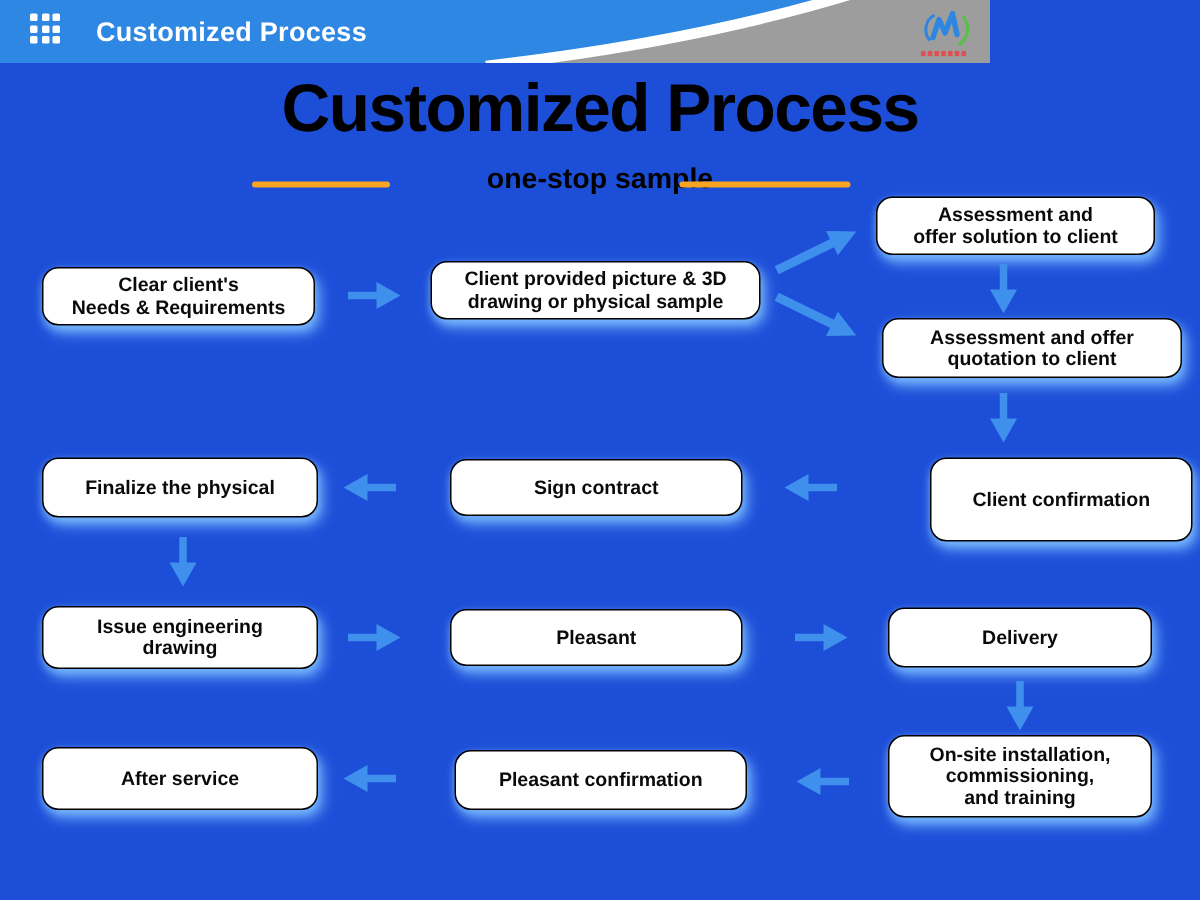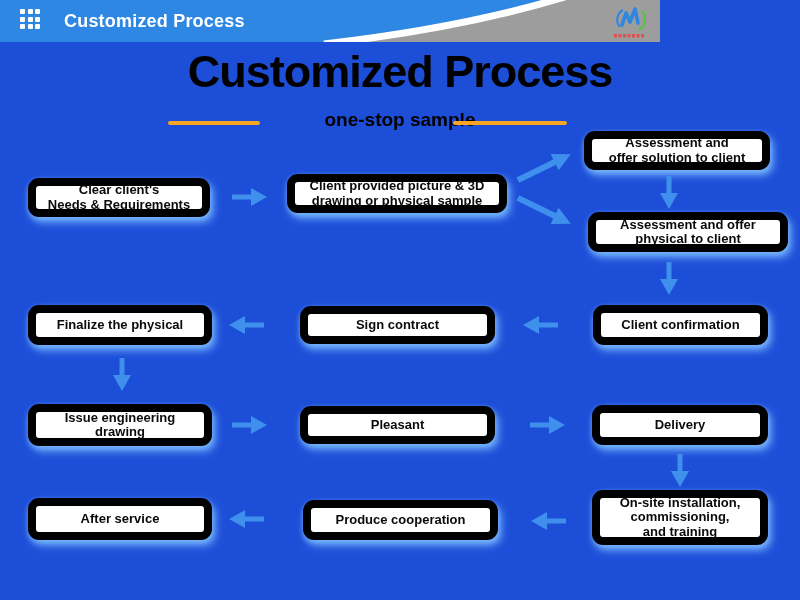--- a/index.html
+++ b/index.html
@@ -33,21 +33,21 @@
     position:absolute; left:0; top:109px; width:800px; text-align:center;
     font-size:19px; font-weight:bold; color:#000;
   }
   .orange-line { position:absolute; height:4px; background:#f7a522; border-radius:2px; }
   .orange-line.left  { left:168px; top:121px; width:92px; }
   .orange-line.right { left:453px; top:121px; width:114px; }
 
   
   .fbox {
     position:absolute; background:#ffffff;
-    border:8px solid #000000; border-radius:11px;
+    border:1px solid #000000; border-radius:11px;
     display:flex; flex-direction:column; justify-content:center; align-items:center;
     text-align:center; font-size:13px; font-weight:bold; color:#0a0a0a;
     line-height:14.5px;
     box-shadow:3px 5px 9px rgba(120,185,255,.95), 0 2px 5px rgba(140,195,255,.55);
   }
   .fbox .ln { display:block; }
 
   
   .arr { position:absolute; }
   .rot-up   { transform:rotate(-26deg); transform-origin:left center; }
@@ -107,24 +107,24 @@
     <span class="ln">drawing or physical sample</span>
   </div>
 
   <div class="fbox" style="left:584px; top:131px; width:186px; height:39px">
     <span class="ln">Assessment and</span>
     <span class="ln">offer solution to client</span>
   </div>
 
   <div class="fbox" style="left:588px; top:212px; width:200px; height:40px">
     <span class="ln">Assessment and offer</span>
-    <span class="ln">physical to client</span>
-  </div>
-
-  <div class="fbox" style="left:593px; top:305px; width:175px; height:40px">
+    <span class="ln">quotation to client</span>
+  </div>
+
+  <div class="fbox" style="left:620px; top:305px; width:175px; height:56px">
     <span class="ln">Client confirmation</span>
   </div>
 
   <div class="fbox" style="left:300px; top:306px; width:195px; height:38px">
     <span class="ln">Sign contract</span>
   </div>
 
   <div class="fbox" style="left:28px;  top:305px; width:184px; height:40px">
     <span class="ln">Finalize the physical</span>
   </div>
@@ -142,21 +142,21 @@
     <span class="ln">Delivery</span>
   </div>
 
   <div class="fbox" style="left:592px; top:490px; width:176px; height:55px">
     <span class="ln">On-site installation,</span>
     <span class="ln">commissioning,</span>
     <span class="ln">and training</span>
   </div>
 
   <div class="fbox" style="left:303px; top:500px; width:195px; height:40px">
-    <span class="ln">Produce cooperation</span>
+    <span class="ln">Pleasant confirmation</span>
   </div>
 
   <div class="fbox" style="left:28px;  top:498px; width:184px; height:42px">
     <span class="ln">After service</span>
   </div>
 
   <svg class="arr" style="left:230px; top:186px" width="38" height="22">
     <line x1="2" y1="11" x2="23" y2="11" stroke="#3f90ec" stroke-width="5"></line>
     <polygon points="21,2 37,11 21,20" fill="#3f90ec"></polygon>
   </svg>

